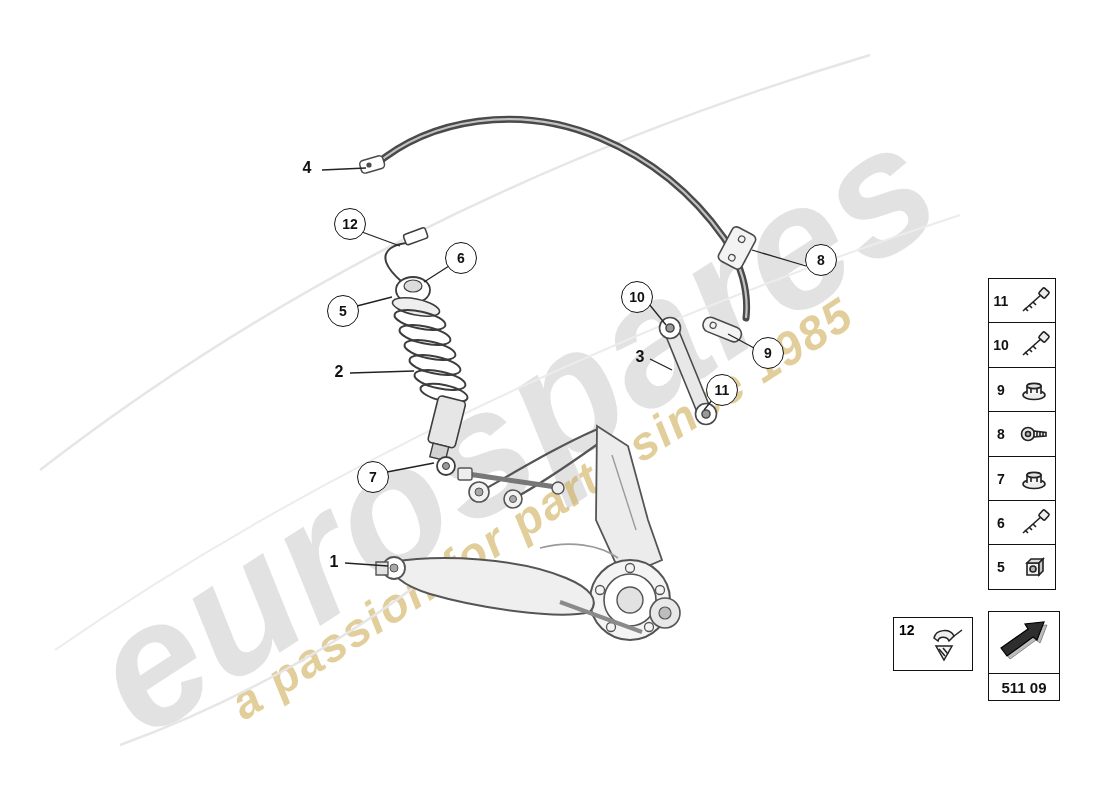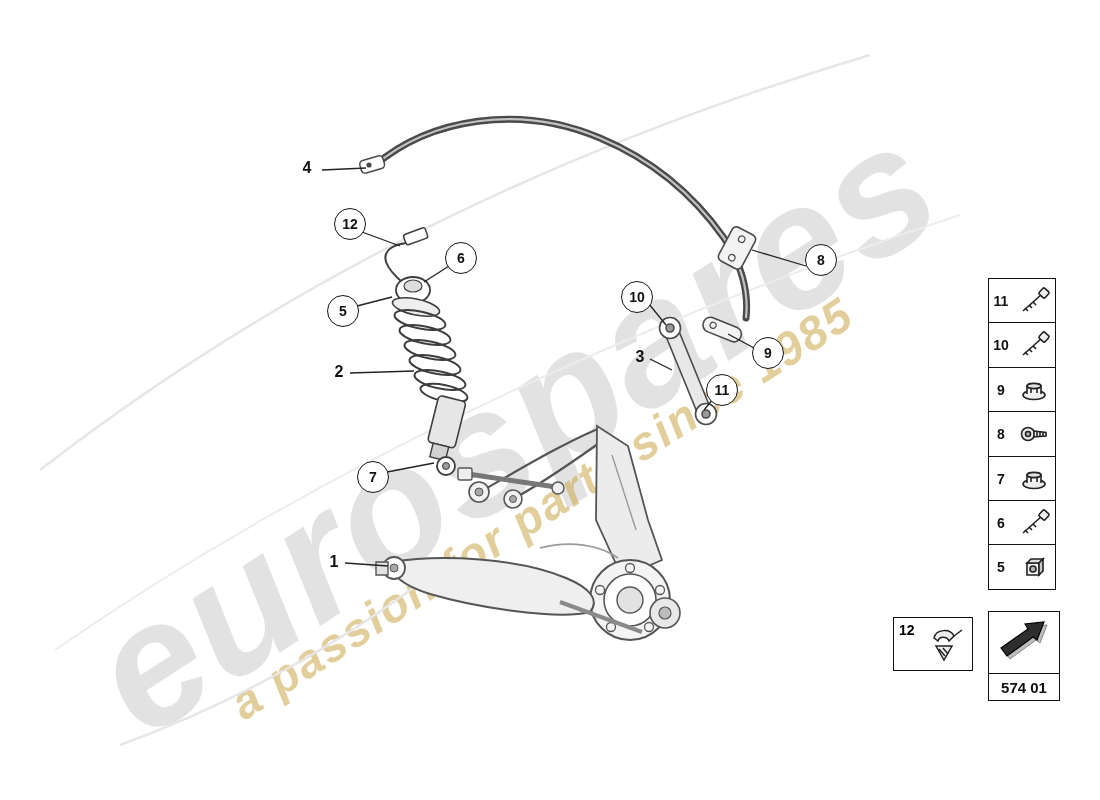--- a/index.html
+++ b/index.html
@@ -305,14 +305,14 @@
 <div class="arrow-box">
   <span>
     <svg width="58" height="48" viewBox="0 0 58 48">
       <polygon points="9,34 36,15 33,10 52,8 45,26 41,23 15,42" fill="#bdbdbd" stroke="#888" stroke-width="1"></polygon>
       <polygon points="6,31 33,12 30,7 49,5 42,23 38,20 12,39" fill="#2e2e2e" stroke="#000" stroke-width="1.2"></polygon>
     </svg>
   </span>
 </div>
 
 <div class="code-box">
-  <span>574 01</span>
+  <span>511 09</span>
 </div>
 
 </body></html>

